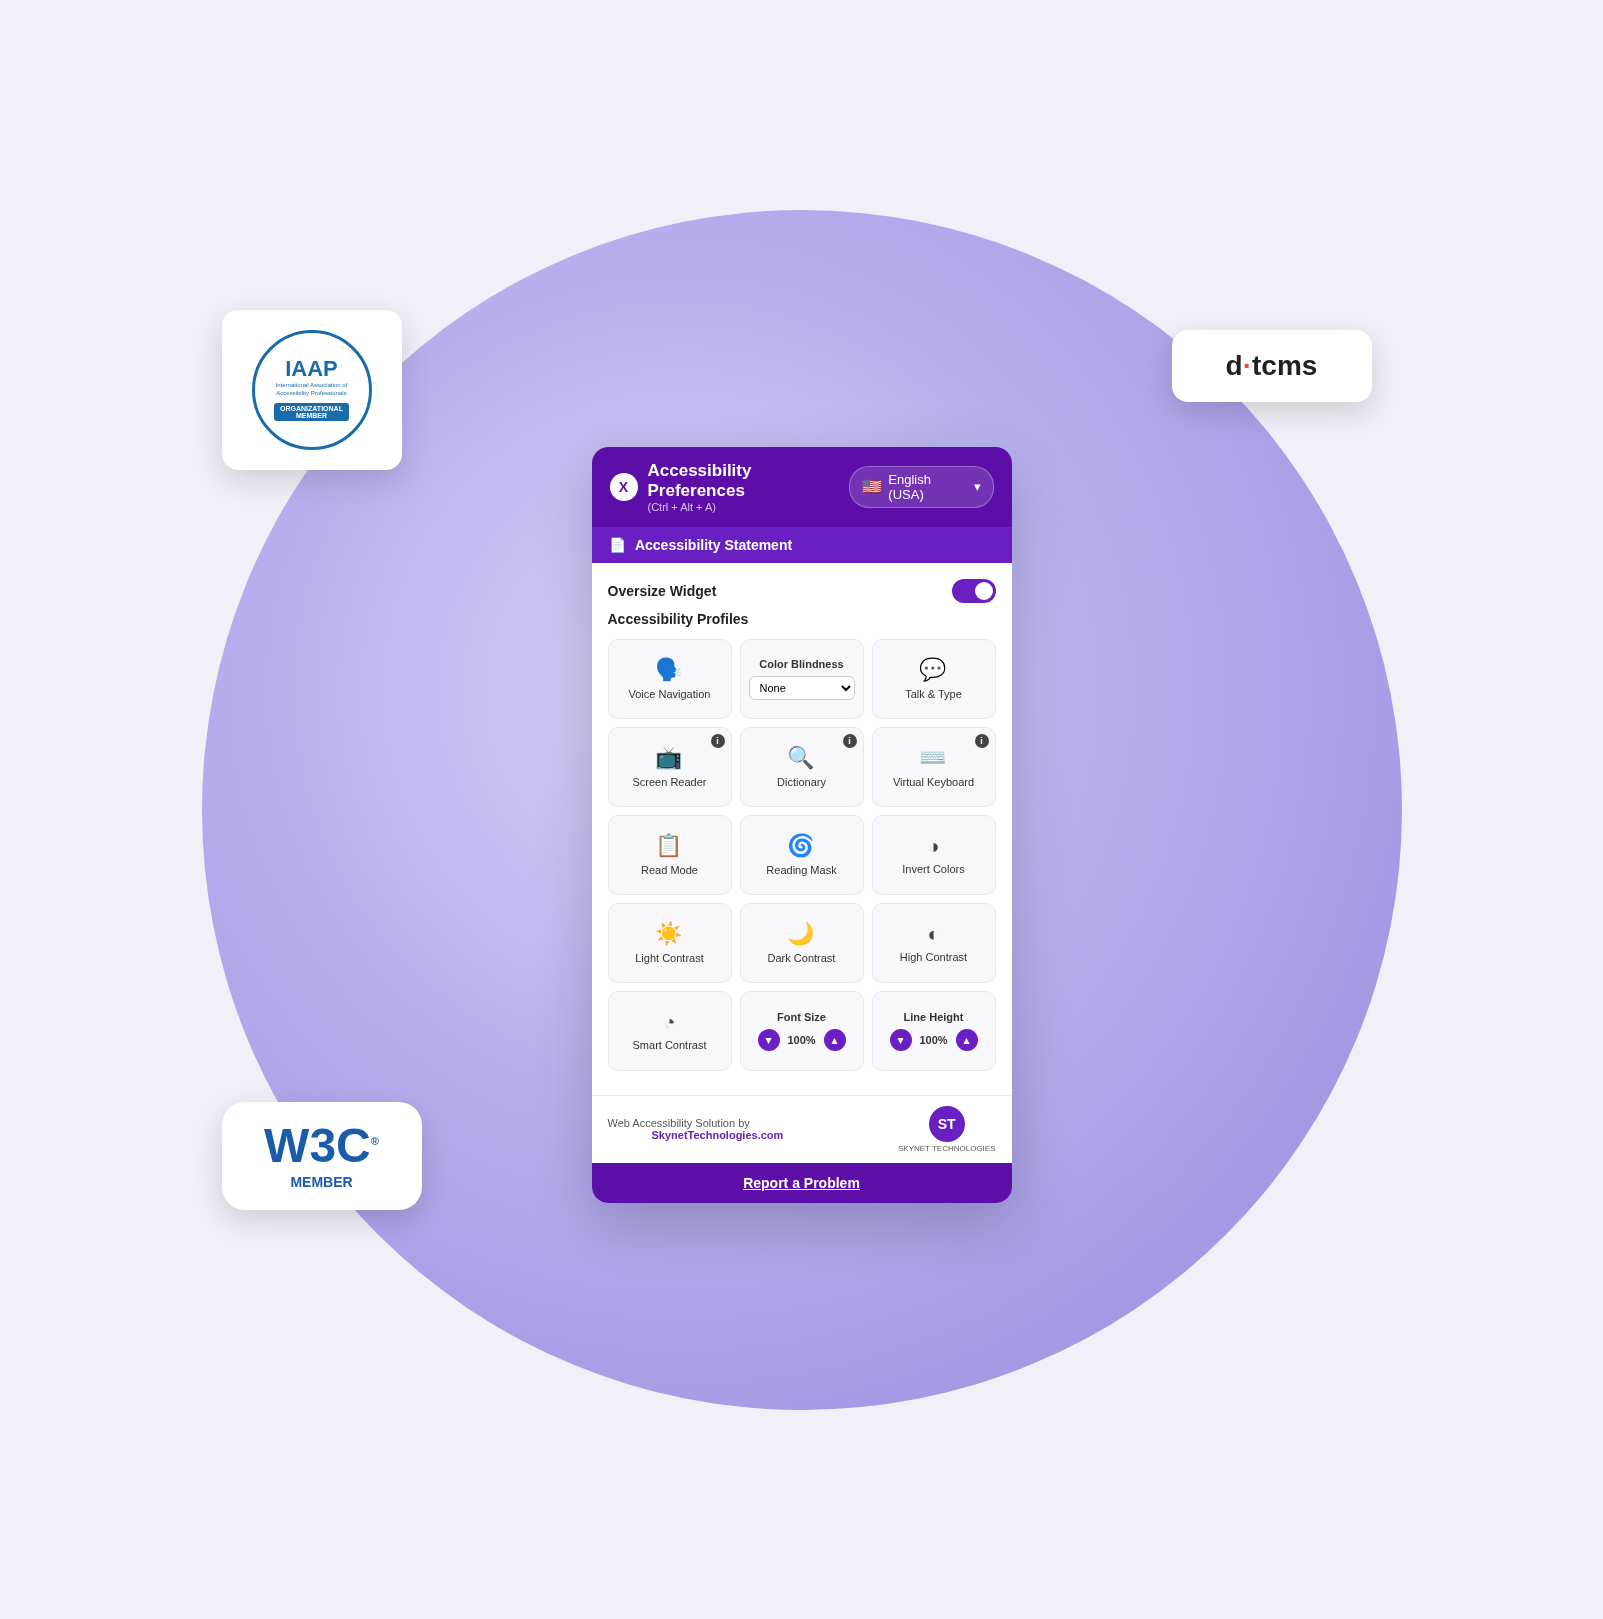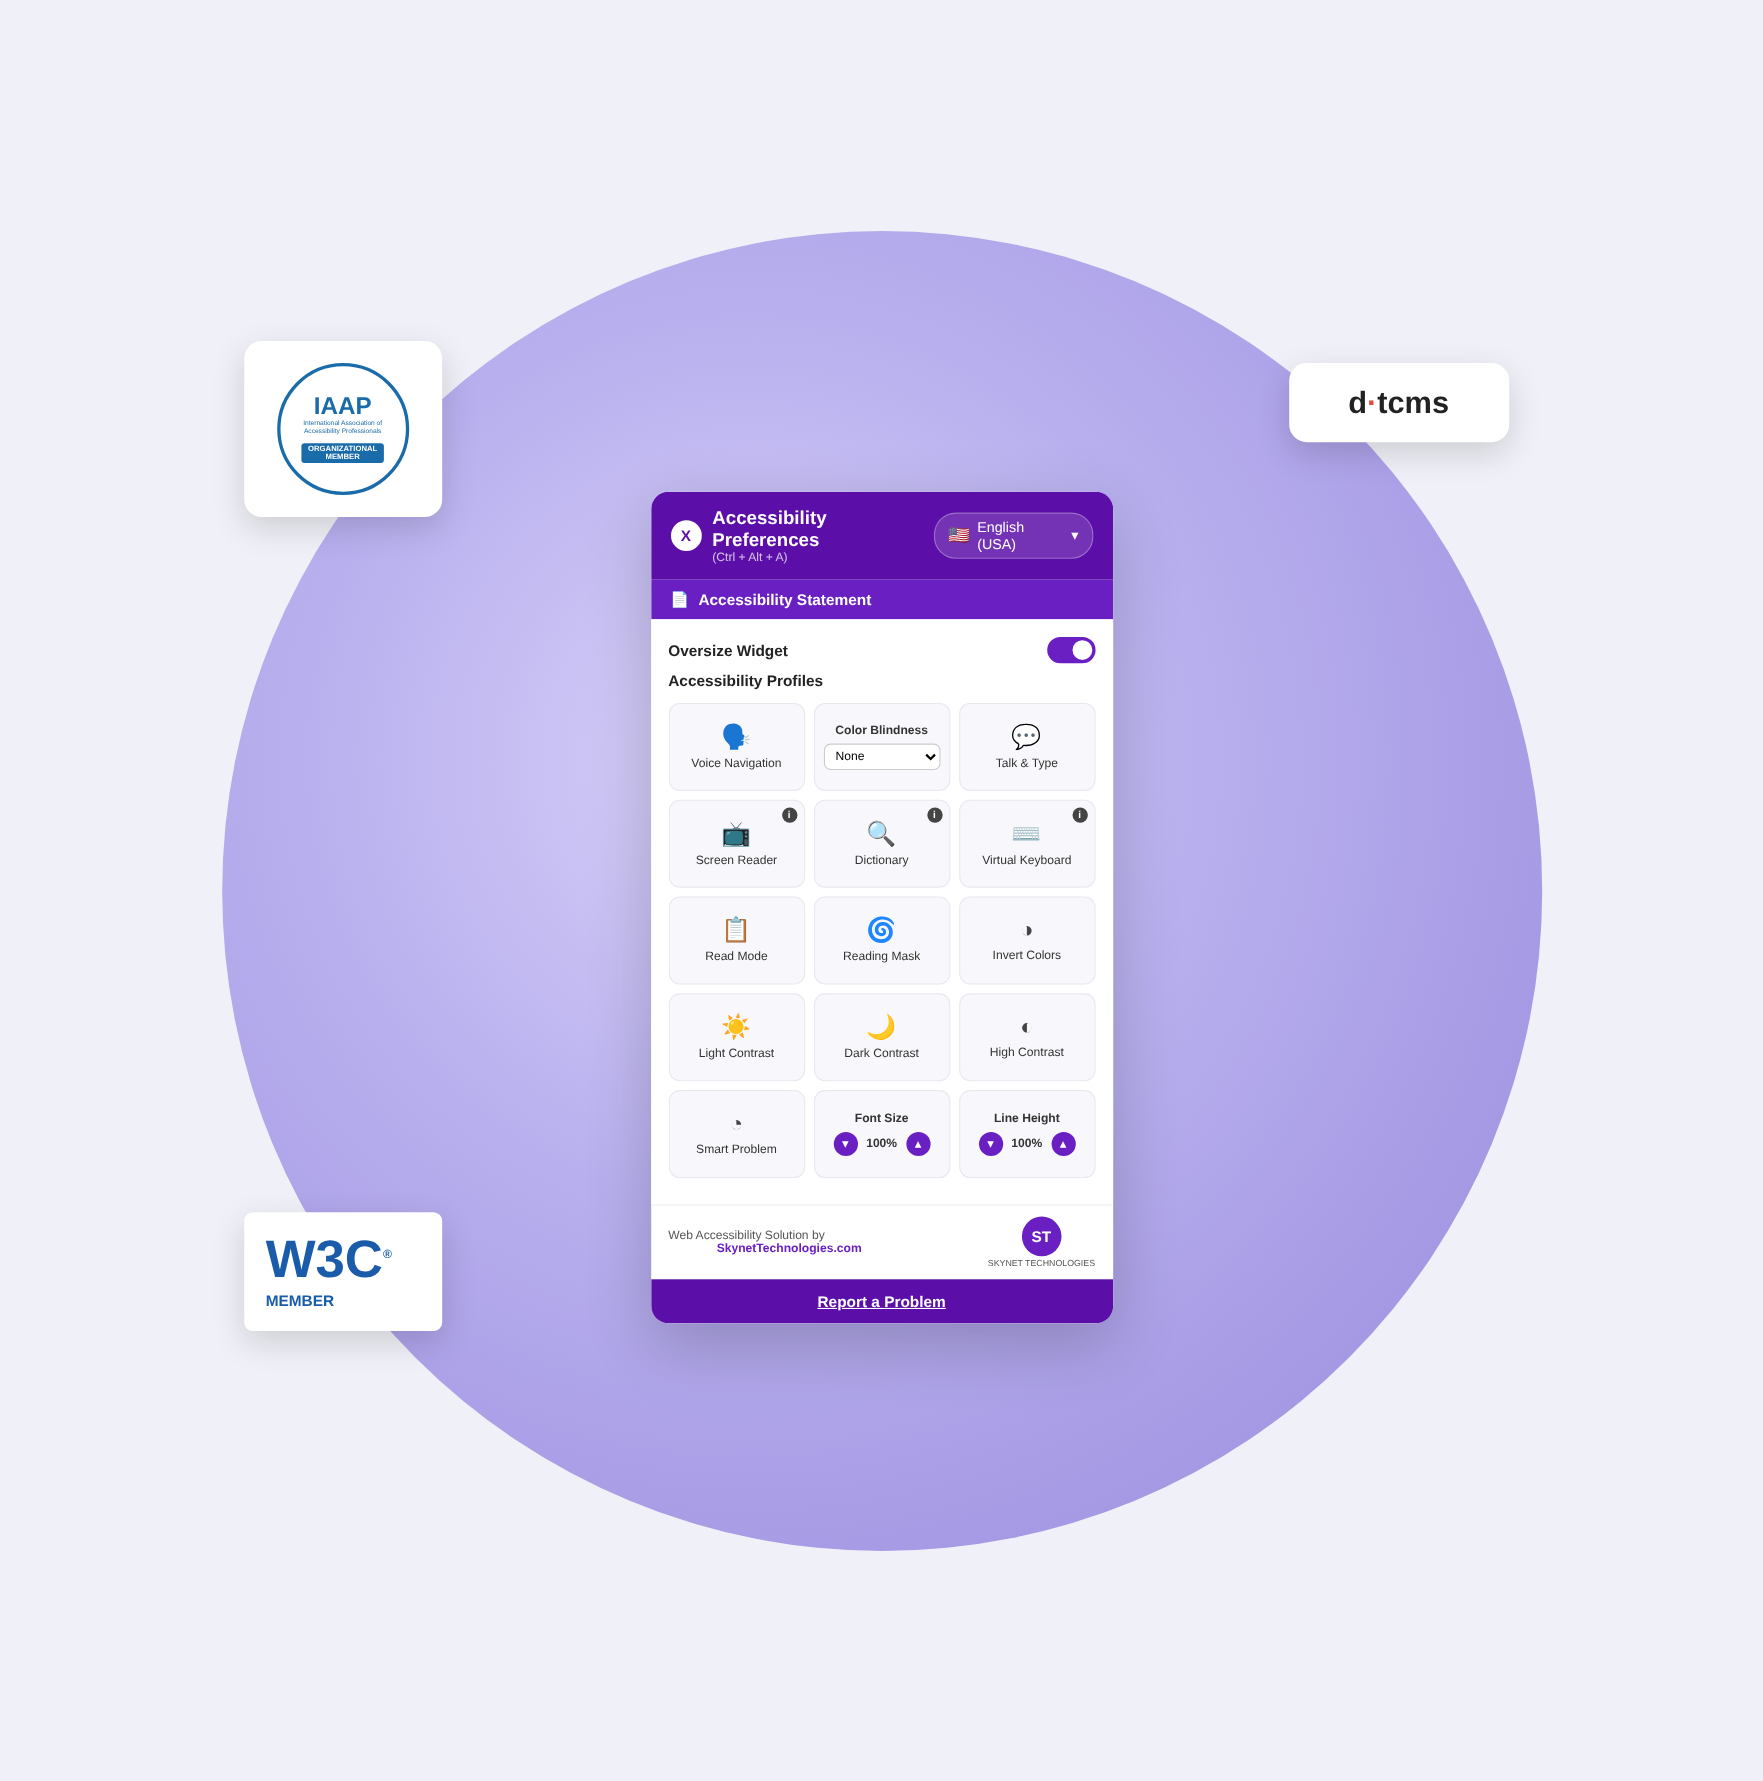--- a/index.html
+++ b/index.html
@@ -420,28 +420,28 @@
       font-weight: bold;
       padding: 2px 6px;
       border-radius: 3px;
       margin-top: 4px;
     }
 
     .w3c-card {
       position: absolute;
       bottom: 200px;
       left: 20px;
-      width: 180px;
-      background: #fff;
-      border-radius: 8px;
+      width: 200px;
+      background: #fff;
+      border-radius: 23px;
       box-shadow: 0 10px 30px rgba(0,0,0,0.15);
       padding: 20px;
       display: flex;
       flex-direction: column;
-      align-items: flex-start;
+      align-items: center;
       justify-content: center;
       z-index: 5;
     }
 
     .w3c-logo {
       font-size: 48px;
       font-weight: 900;
       color: #1a5baa;
       line-height: 1;
     }
@@ -617,21 +617,21 @@
           <div class="feature-icon" style="font-size:20px;">◐</div>
           <div class="feature-label">High Contrast</div>
         </div>
 
       </div>
 
       <div class="bottom-row">
 
         <div class="feature-card-with-info">
           <div class="feature-icon" style="font-size:20px;">◔</div>
-          <div class="feature-label">Smart Problem</div>
+          <div class="feature-label">Smart Contrast</div>
         </div>
 
         <div class="stepper-card">
           <div class="stepper-label">Font Size</div>
           <div class="stepper-controls">
             <div class="stepper-btn">▾</div>
             <div class="stepper-value">100%</div>
             <div class="stepper-btn">▴</div>
           </div>
         </div>

